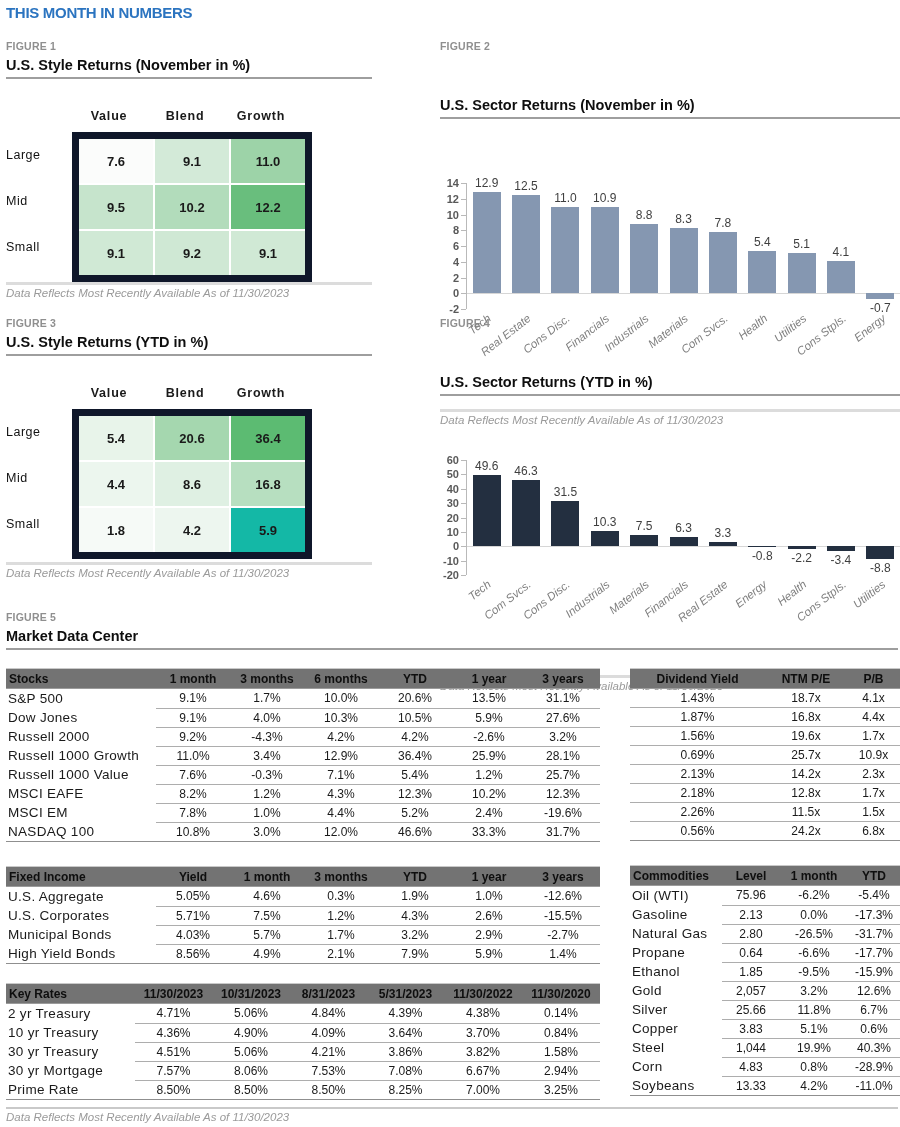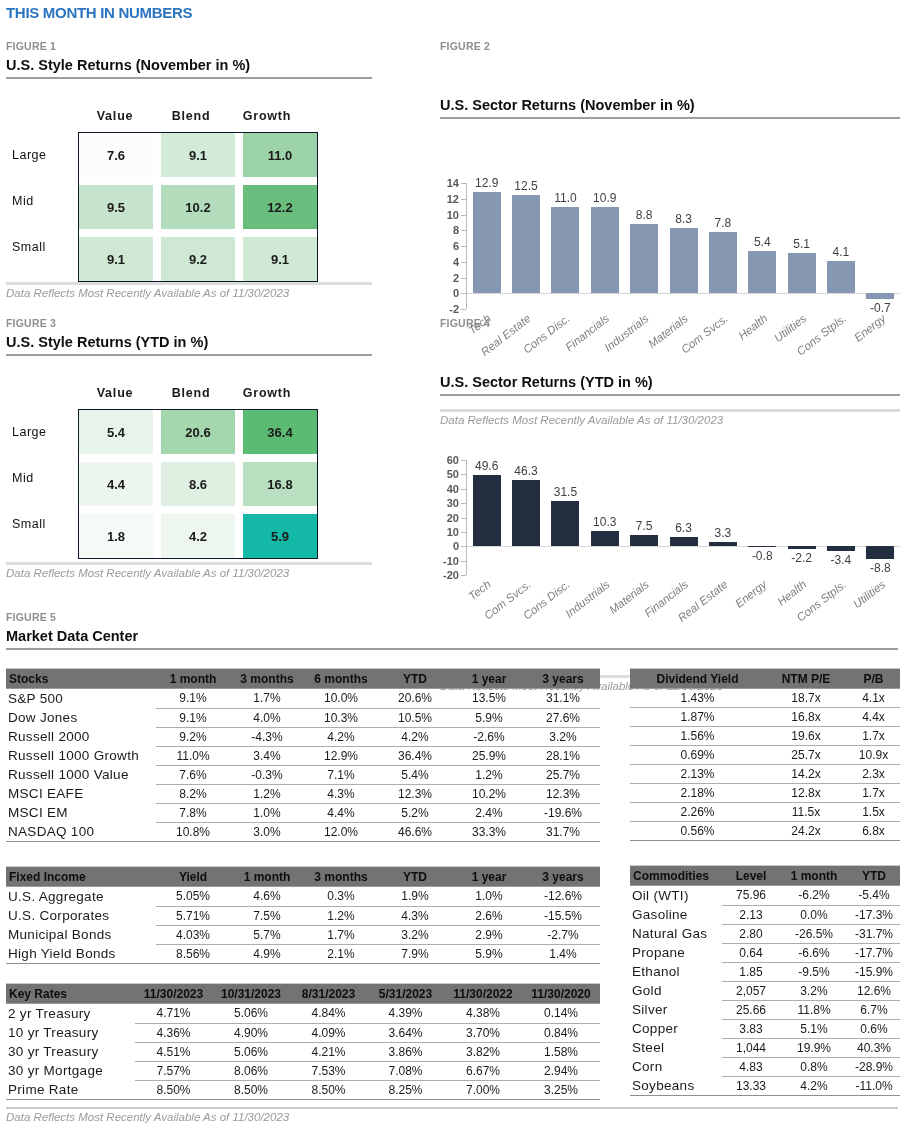--- a/index.html
+++ b/index.html
@@ -14,27 +14,27 @@
   .figrow { display:flex; margin-top:19px; }
   .fcol-l { width:366px; margin-right:68px; display:flex; flex-direction:column; height:258px; }
   .fcol-r { width:460px; display:flex; flex-direction:column; height:258px;gap:40px; }
   .figrow2 .fcol-l, .figrow2 .fcol-r { height:262px; }
 
   .fig-label { color:#8F8F8F; font-size:10.5px; font-weight:700; letter-spacing:0.2px; margin-bottom:5px; }
   .fig-title { font-size:14.5px; font-weight:700; color:#0E0E0E; border-bottom:2px solid #9E9E9E; padding-bottom:4px; }
   .fig-note { margin-top:auto; border-top:3px solid #DCDCDC; color:#9A9A9A; font-style:italic; font-size:11.5px; padding-top:2px; }
 
   
-  .sb { margin-top:30px; margin-left:6px; }
+  .sb { margin-top:30px; margin-left:0; }
   .sb-header { display:flex; margin-left:66px; margin-bottom:9px; }
   .sb-h { width:74px; margin-right:2px; text-align:center; font-weight:700; font-size:12.5px; letter-spacing:0.8px; color:#1A1A1A; }
   .sb-body { display:flex; }
   .sb-labels { width:66px; display:grid; grid-auto-rows:44px; row-gap:2px; padding-top:1px; }
   .sb-rl { display:flex; align-items:center; font-size:12.5px; letter-spacing:0.5px; color:#111; }
-  .sb-box { border:1px solid #0f172a; background:#fff; display:grid; grid-template-columns:repeat(3,74px); grid-auto-rows:44px; gap:8px; }
+  .sb-box { border:7px solid #0f172a; background:#fff; display:grid; grid-template-columns:repeat(3,74px); grid-auto-rows:44px; gap:2px; }
   .sb-cell { display:flex; align-items:center; justify-content:center; font-size:13px; font-weight:700; color:#1A1A1A; }
 
   
   .bc { margin-top:24px; }
   .bc-main { display:flex; }
   .bc-yaxis { width:26px; position:relative; flex:none; }
   .bc-tick { position:absolute; right:7px; font-size:11px; font-weight:700; color:#595959; line-height:14px; width:20px; text-align:right; }
   .bc-tickmark { position:absolute; right:0; width:5px; height:1px; background:#B9B9B9; }
   .bc-plotwrap { flex:1; }
   .bc-plot { position:relative; border-left:1px solid #B9B9B9; }

